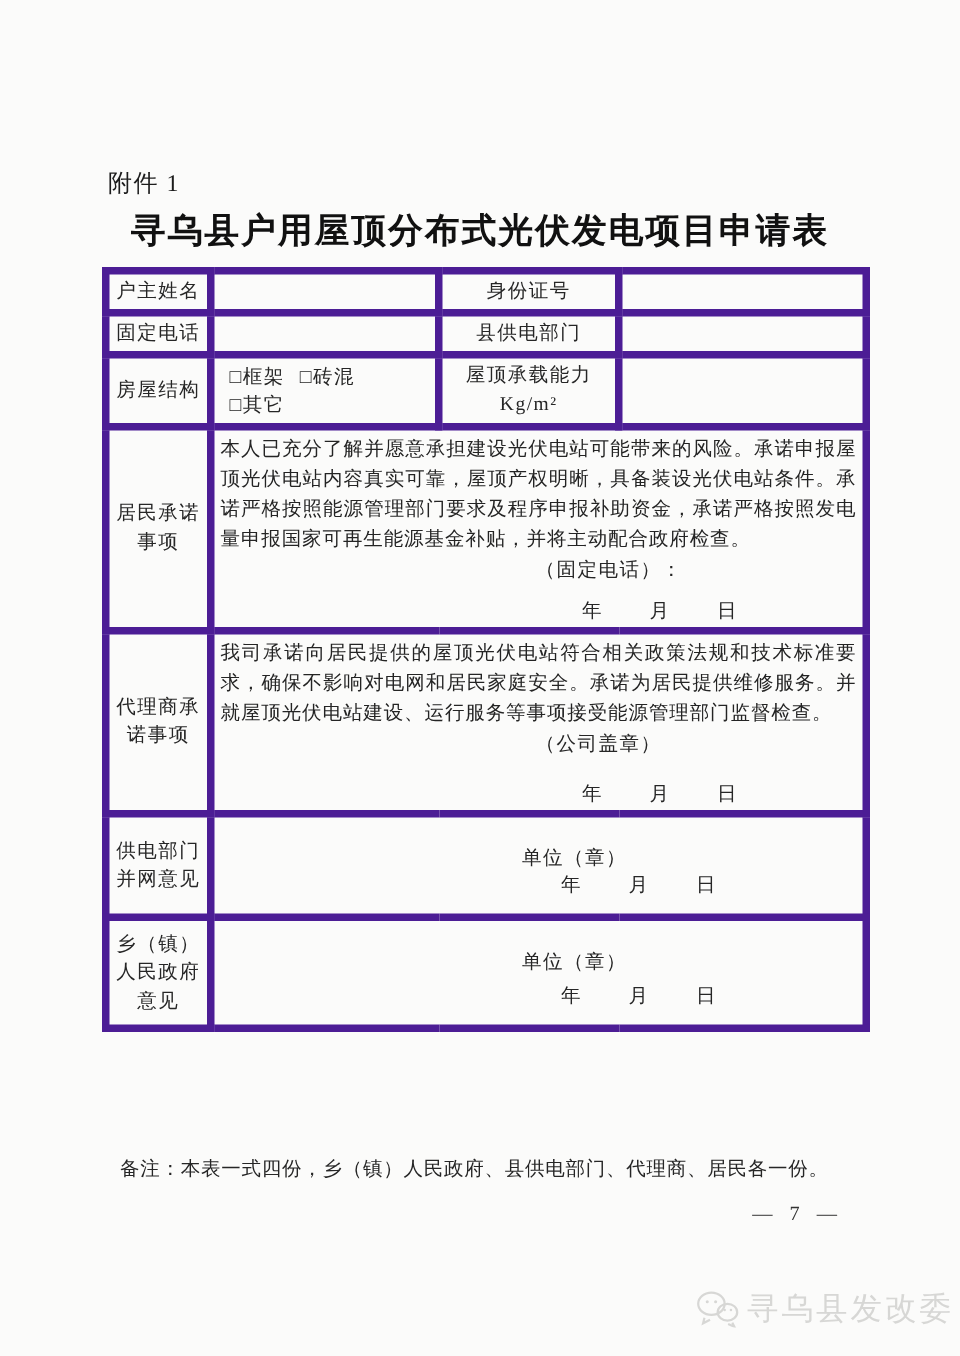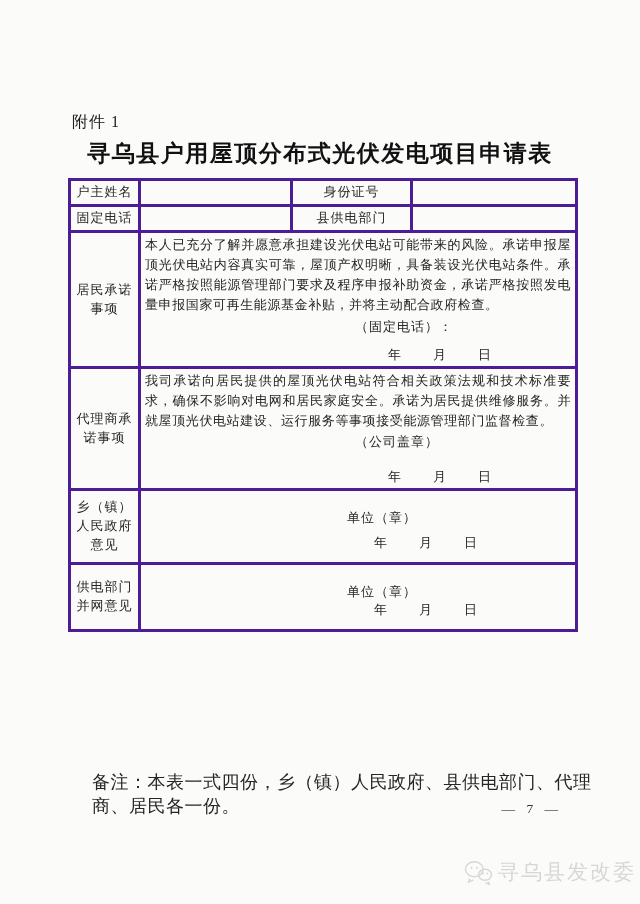--- a/index.html
+++ b/index.html
@@ -21,21 +21,21 @@
     position:absolute; left:0; top:138px; width:640px;
     text-align:center; font-size:23px; font-weight:bold;
     letter-spacing:1.5px; color:#111;
   }
 
   table.form {
     position:absolute; left:68px; top:178px;
     width:507px; border-collapse:collapse; table-layout:fixed;
   }
   table.form td {
-    border:3px solid #4c1d95;
+    border:5px solid #4c1d95;
     font-size:13px; color:#262626;
     padding:2px 4px; vertical-align:middle;font-family:Liberation Serif, serif;
   }
   td.lbl { text-align:center; letter-spacing:1px; line-height:1.45; }
   td.val { }
   col.c1 { width:70px; } col.c2 { width:152px; }
   col.c3 { width:120px; } col.c4 { width:165px; }
 
   tr.r-small td { height:26px; }
   tr.r-addr td { height:27px; }
@@ -57,22 +57,22 @@
   .unit-line { font-size:13px; text-align:center; padding-left:48px; letter-spacing:1px; margin-top:14px; }
   .date-line-mid { font-size:13px; text-align:right; padding-right:92px; letter-spacing:2px; }
 
   .commit-7 { height:136px; }
   .commit-8 { height:122px; }
   td.opinion-cell { vertical-align:top; height:74px; }
   td.opinion-cell2 { vertical-align:top; height:62px; }
   .opinion-wrap { display:flex; flex-direction:column; height:100%; padding:2px 0 8px 0; }
 
   .note-line {
-    position:absolute; left:92px; top:770px; width:500px;
-    font-size:18px; letter-spacing:0.5px; color:#262626;
+    position:absolute; left:80px; top:770px; width:500px;
+    font-size:13px; letter-spacing:0.5px; color:#262626;
   }
   .page-number {
     position:absolute; right:78px; top:801px;
     font-size:13.5px; letter-spacing:4px; color:#333;
   }
 
   .footer-brand {
     position:absolute; right:4px; top:858px;
     display:flex; align-items:center; gap:5px;
     color:#d7d7d5;
@@ -106,20 +106,31 @@
 
     <tr class="r-small">
       <td class="lbl">固定电话</td>
       <td class="val"></td>
       <td class="lbl">县供电部门</td>
       <td class="val"></td>
     </tr>
 
 
 
+    <tr class="r-struct">
+      <td class="lbl">房屋结构</td>
+      <td class="val">
+        <div class="opts">
+          <span class="opt">□框架</span><span class="opt">□砖混</span><br>
+          <span class="opt">□其它</span>
+        </div>
+      </td>
+      <td class="lbl">屋顶承载能力 Kg/m²</td>
+      <td class="val"></td>
+    </tr>
 
 
     <tr>
       <td class="lbl">居民承诺事项</td>
       <td class="commit-cell commit-7" colspan="3">
         <div class="commit-wrap">
           <div class="commit-text">本人已充分了解并愿意承担建设光伏电站可能带来的风险。承诺申报屋顶光伏电站内容真实可靠，屋顶产权明晰，具备装设光伏电站条件。承诺严格按照能源管理部门要求及程序申报补助资金，承诺严格按照发电量申报国家可再生能源基金补贴，并将主动配合政府检查。</div>
           <div class="sign-line">（固定电话）：</div>
           <div class="spacer"></div>
           <div class="date-line-right">年　　月　　日</div>
@@ -133,33 +144,33 @@
         <div class="commit-wrap">
           <div class="commit-text">我司承诺向居民提供的屋顶光伏电站符合相关政策法规和技术标准要求，确保不影响对电网和居民家庭安全。承诺为居民提供维修服务。并就屋顶光伏电站建设、运行服务等事项接受能源管理部门监督检查。</div>
           <div class="sign-line">（公司盖章）</div>
           <div class="spacer"></div>
           <div class="date-line-right">年　　月　　日</div>
         </div>
       </td>
     </tr>
 
     <tr>
-      <td class="lbl">乡（镇）人民政府意见</td>
-      <td class="opinion-cell" colspan="3">
+      <td class="lbl">供电部门并网意见</td>
+      <td class="opinion-cell2" colspan="3">
         <div class="opinion-wrap">
           <div class="unit-line">单位（章）</div>
           <div class="spacer"></div>
           <div class="date-line-mid">年　　月　　日</div>
         </div>
       </td>
     </tr>
 
     <tr>
-      <td class="lbl">供电部门并网意见</td>
-      <td class="opinion-cell2" colspan="3">
+      <td class="lbl">乡（镇）人民政府意见</td>
+      <td class="opinion-cell" colspan="3">
         <div class="opinion-wrap">
           <div class="unit-line">单位（章）</div>
           <div class="spacer"></div>
           <div class="date-line-mid">年　　月　　日</div>
         </div>
       </td>
     </tr>
   </tbody>
     </table>
 

